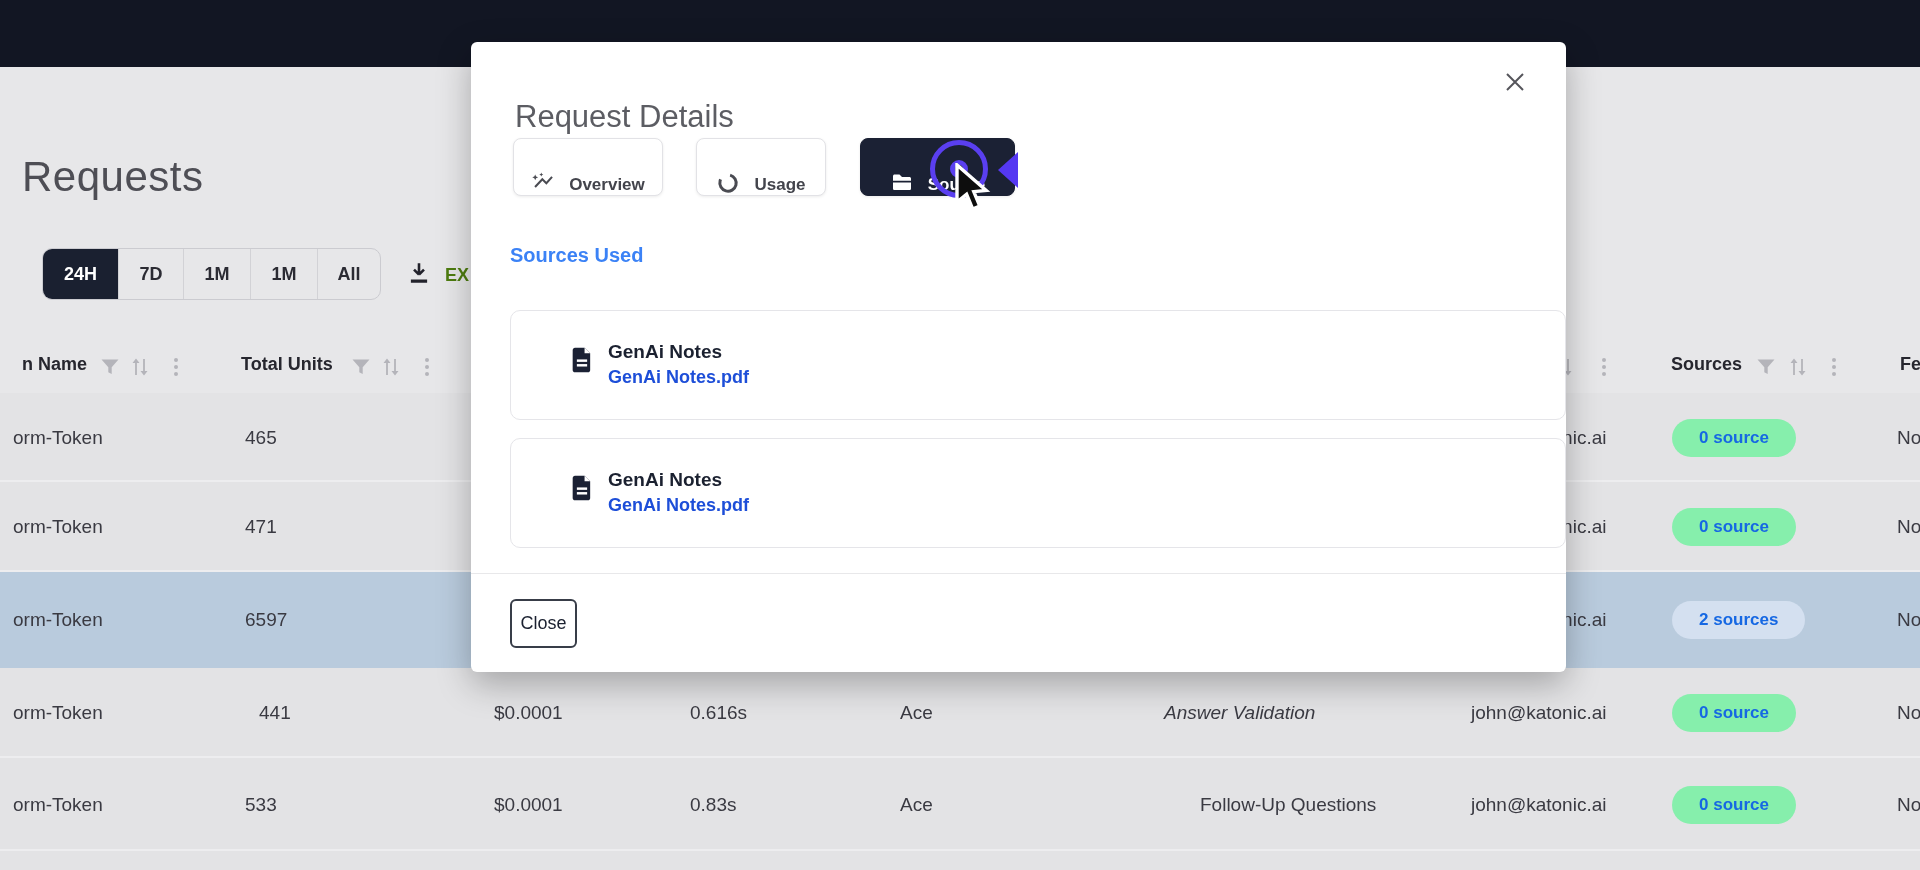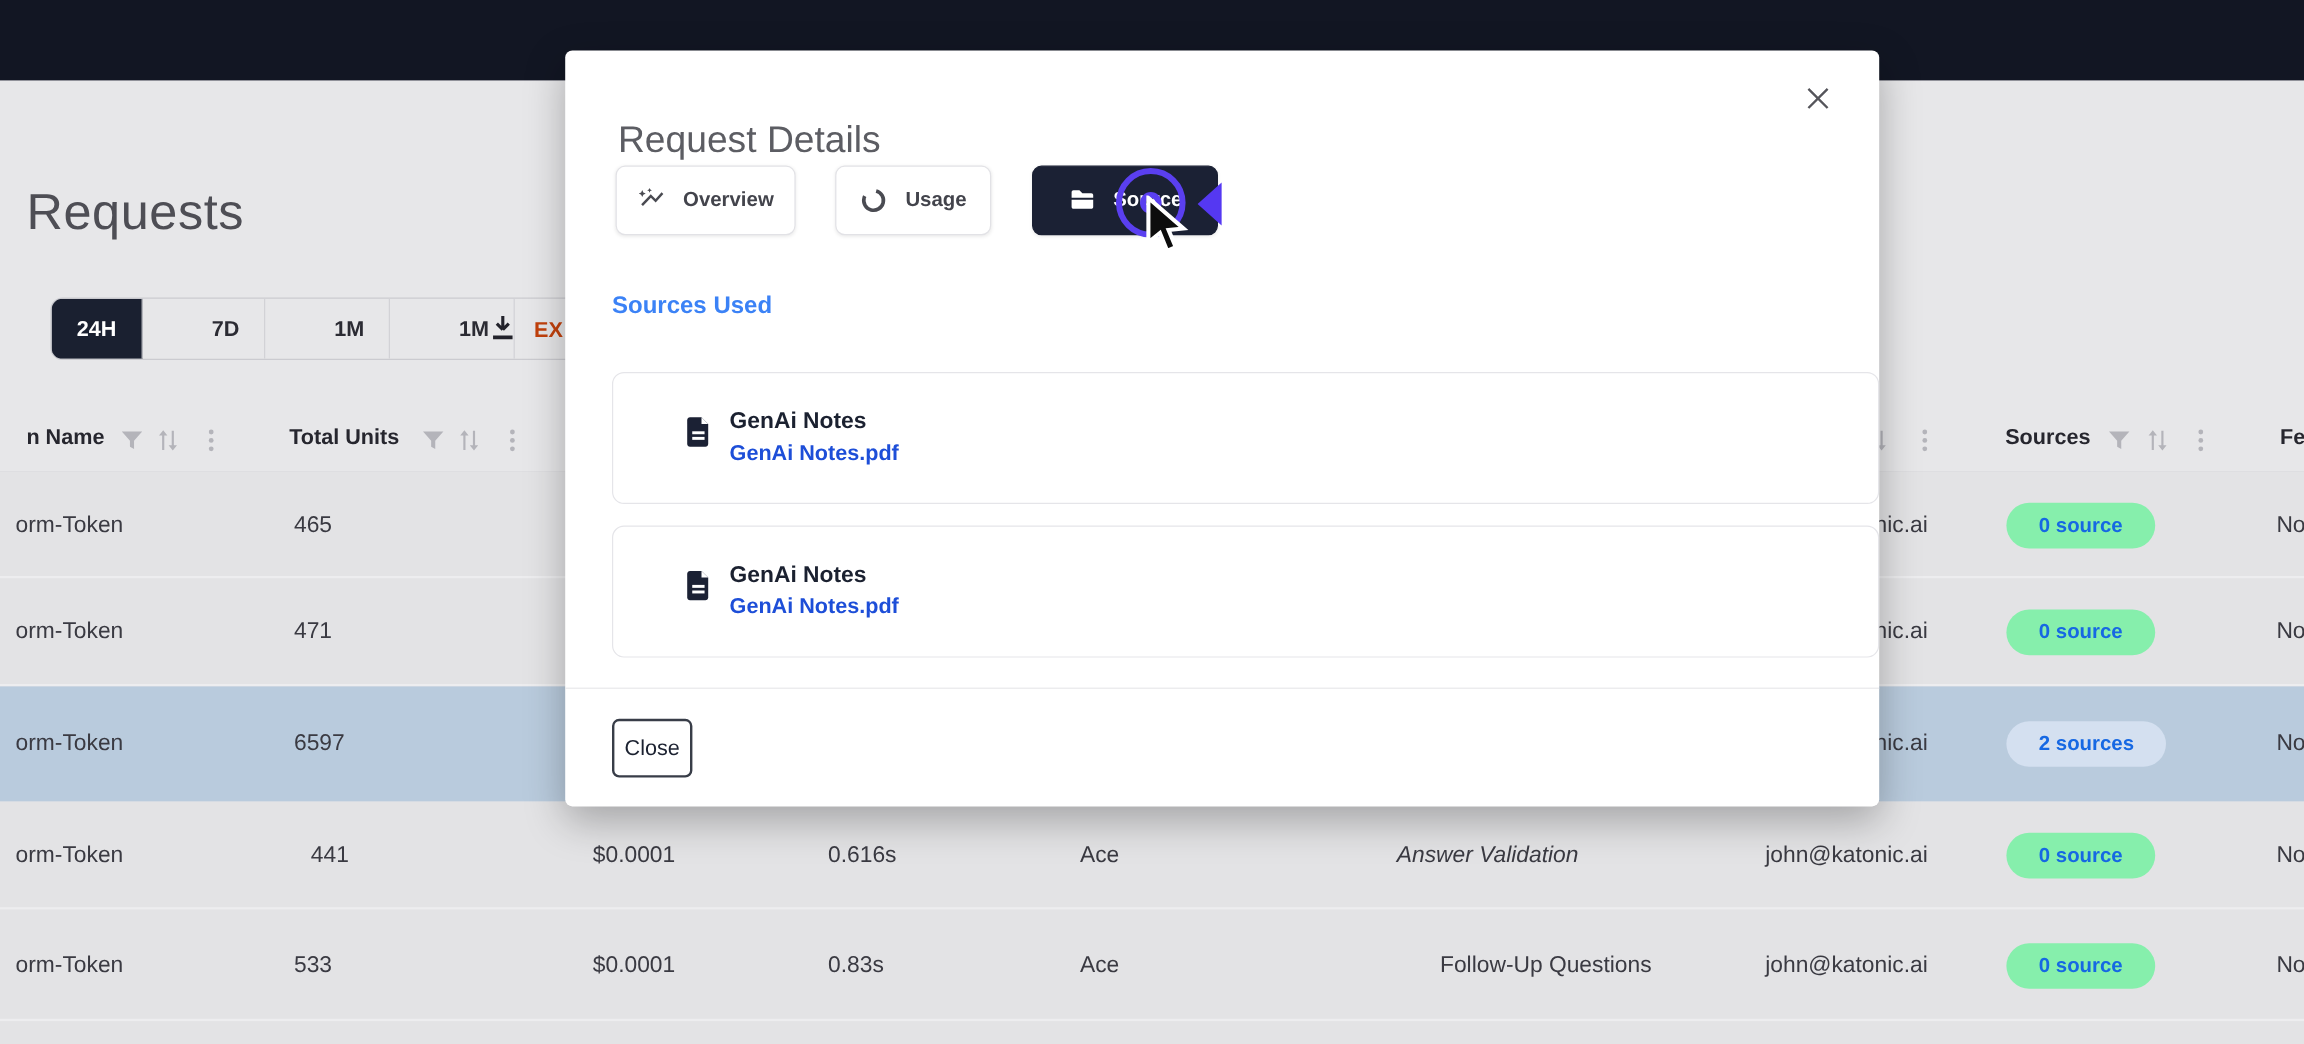--- a/index.html
+++ b/index.html
@@ -5,48 +5,48 @@
   html,body{margin:0;padding:0;background:#cfcfd2;}
   .screen{position:relative;width:1920px;height:870px;overflow:hidden;
           background:#e7e7e9;font-family:"Liberation Sans",sans-serif;
           -webkit-font-smoothing:antialiased;}
   .abs{position:absolute;}
 
   
   .topbar{left:0;top:0;width:1920px;height:67px;background:#121623;}
   .page-title{left:22px;top:153px;font-size:42px;color:#4e4e55;letter-spacing:.5px;}
   .seg-group{left:42px;top:248px;height:52px;border:1px solid #cbcbd0;border-radius:10px;
-             display:flex;overflow:hidden;box-sizing:border-box;gap:37px;}
+             display:flex;overflow:hidden;box-sizing:border-box;}
   .seg{height:100%;display:flex;align-items:center;justify-content:center;
        font-size:18px;font-weight:bold;color:#2b2b33;border-right:1px solid #d2d2d6;
        background:transparent;cursor:pointer;}
   .seg:last-child{border-right:none;}
   .seg.active{background:#1a2030;color:#ffffff;}
   .export{left:406px;top:255px;height:40px;display:flex;align-items:center;gap:13px;
-          font-size:18px;font-weight:bold;color:#c2410c;cursor:pointer;}
+          font-size:18px;font-weight:bold;color:#4d7c0f;cursor:pointer;}
 
   
   .thead{left:0;top:344px;width:1920px;height:49px;border-bottom:1px solid #c9c9cd;}
   .th-label{position:absolute;top:10px;font-size:18px;font-weight:bold;color:#26262e;white-space:nowrap;}
   .h-ic{position:absolute;top:11px;width:24px;height:24px;}
   .row{position:absolute;left:0;width:1920px;background:#e3e3e5;border-bottom:2px solid #ededef;box-sizing:border-box;}
   .row.selected{background:#b9cbdd;border-bottom:none;}
   .cell{position:absolute;font-size:19px;color:#3a3a42;white-space:nowrap;}
   .pill{position:absolute;height:38px;border-radius:19px;display:flex;align-items:center;
         justify-content:center;padding:0 27px;font-size:17px;font-weight:bold;color:#1668e3;
         background:#86efac;cursor:pointer;white-space:nowrap;}
   .row.selected .pill{background:#d4e0f0;}
 
   
   .modal{left:471px;top:42px;width:1095px;height:630px;background:#ffffff;border-radius:6px;
          box-shadow:0 12px 34px rgba(0,0,0,.28);}
   .modal-title{left:44px;top:57px;font-size:31px;color:#5c5d63;}
   .modal-x{left:1026px;top:22px;width:36px;height:36px;display:flex;align-items:center;
            justify-content:center;cursor:pointer;}
-  .tab{position:absolute;top:96px;height:58px;border-radius:8px;display:flex;align-items:center;
+  .tab{position:absolute;top:96px;height:58px;border-radius:8px;display:flex;align-items:flex-end;
        justify-content:center;gap:14px;font-size:17px;font-weight:bold;color:#43444c;
        background:#ffffff;border:1px solid #e2e2e6;box-shadow:0 1px 3px rgba(0,0,0,.08);
        box-sizing:border-box;cursor:pointer;}
   .tab.active{background:#1b2134;border-color:#1b2134;color:#ffffff;}
   .src-heading{left:39px;top:202px;font-size:20px;font-weight:bold;color:#3b82f6;}
   .src-card{position:absolute;left:39px;width:1054px;height:108px;border:1px solid #e5e5e9;
             border-radius:10px;background:#fff;cursor:pointer;}
   .src-ic{position:absolute;left:57px;width:28px;height:36px;}
   .src-title{position:absolute;left:97px;font-size:19px;font-weight:bold;color:#1b2130;}
   .src-file{position:absolute;left:97px;font-size:18px;color:#1d4ed8;font-weight:bold;}

